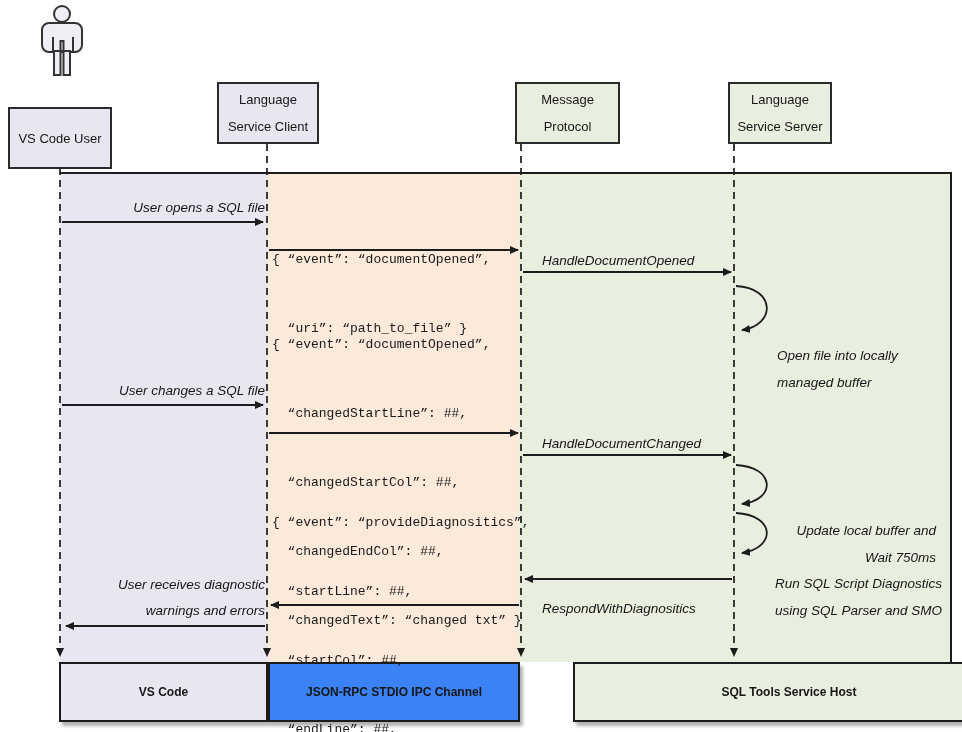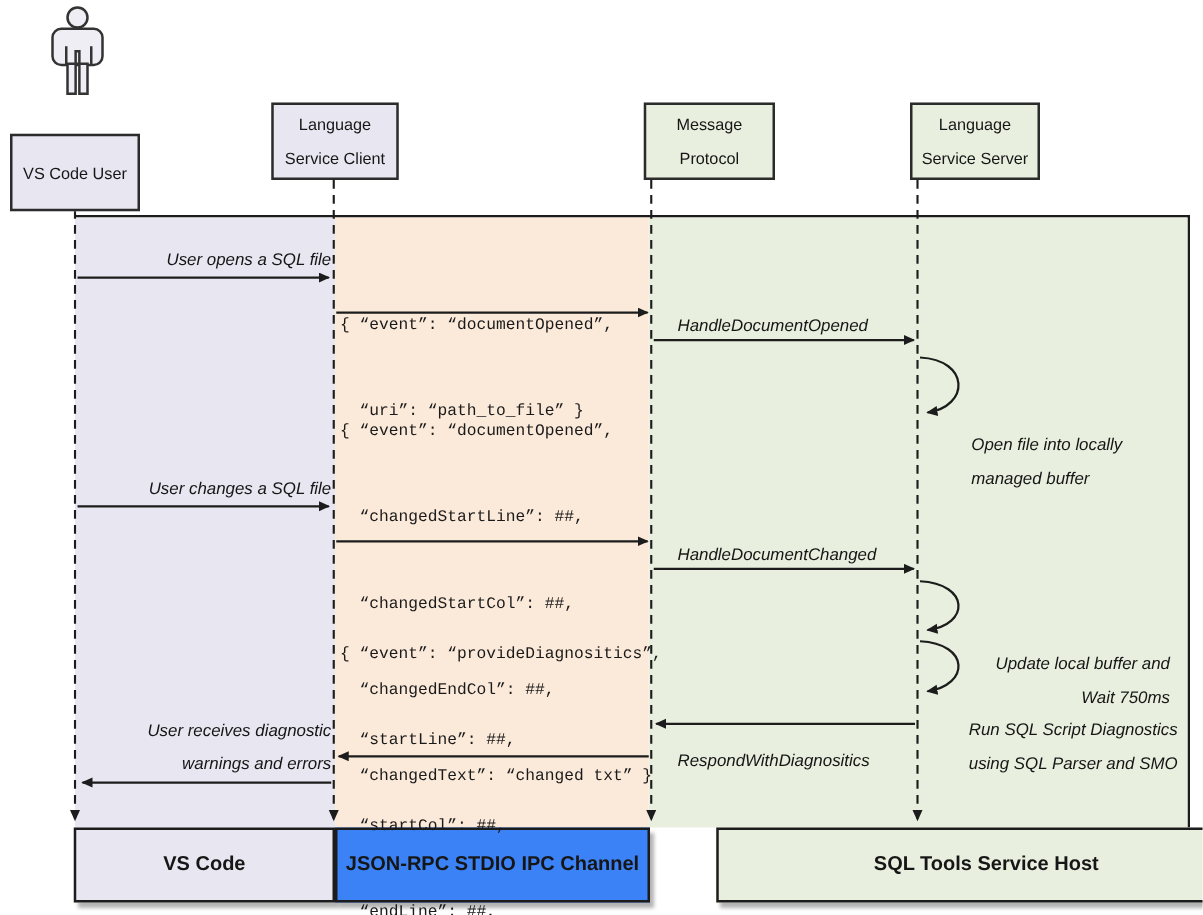--- a/index.html
+++ b/index.html
@@ -41,21 +41,21 @@
   .fill-purple { background: #e8e7f1; }
   .fill-green  { background: #e9efdf; margin-left: 45px; }
   .fill-peach  { background: #3b82f6; }
 
   
   .fbox {
     position: absolute;
     top: 662px; height: 60px;
     border: 2px solid #1c1c1c;
     display: flex; align-items: center; justify-content: center;
-    font-size: 16px; font-weight: bold;
+    font-size: 12px; font-weight: bold;
     box-shadow: 3px 4px 3px rgba(0,0,0,0.30);
     z-index: 3;
   }
 
   
   .lbl {
     position: absolute;
     font-style: italic;
     font-size: 13.5px;
     line-height: 20px;

